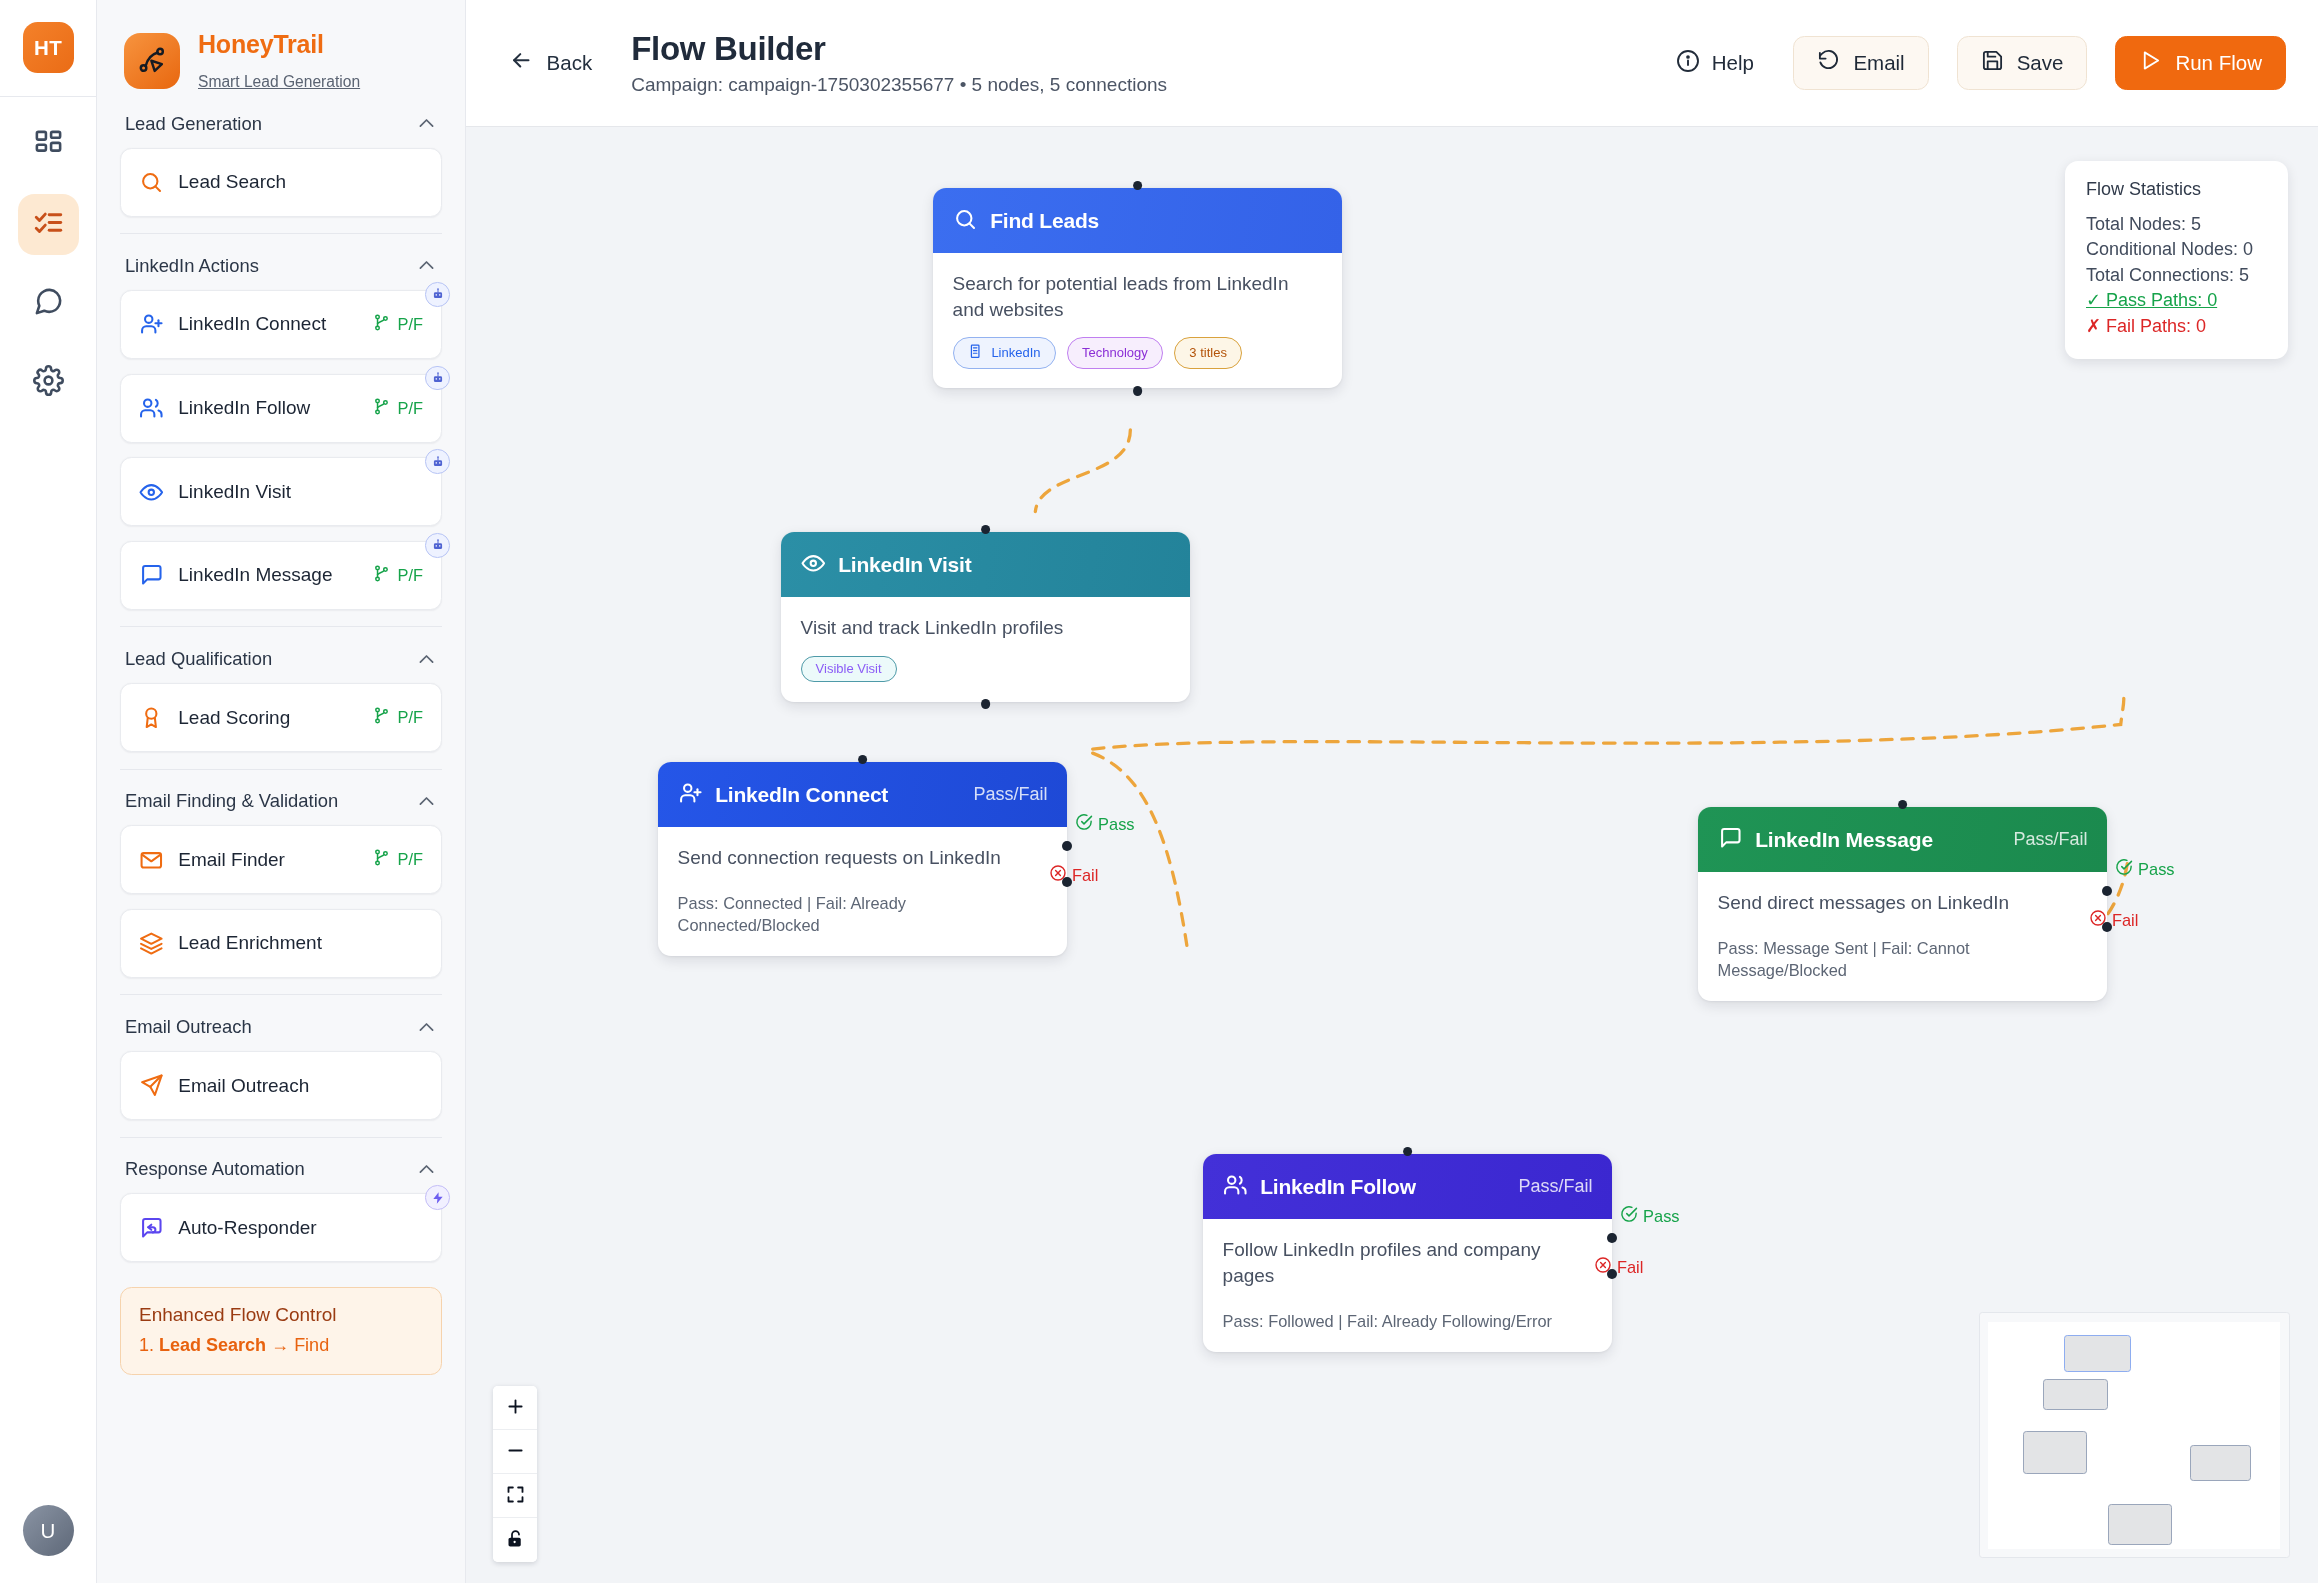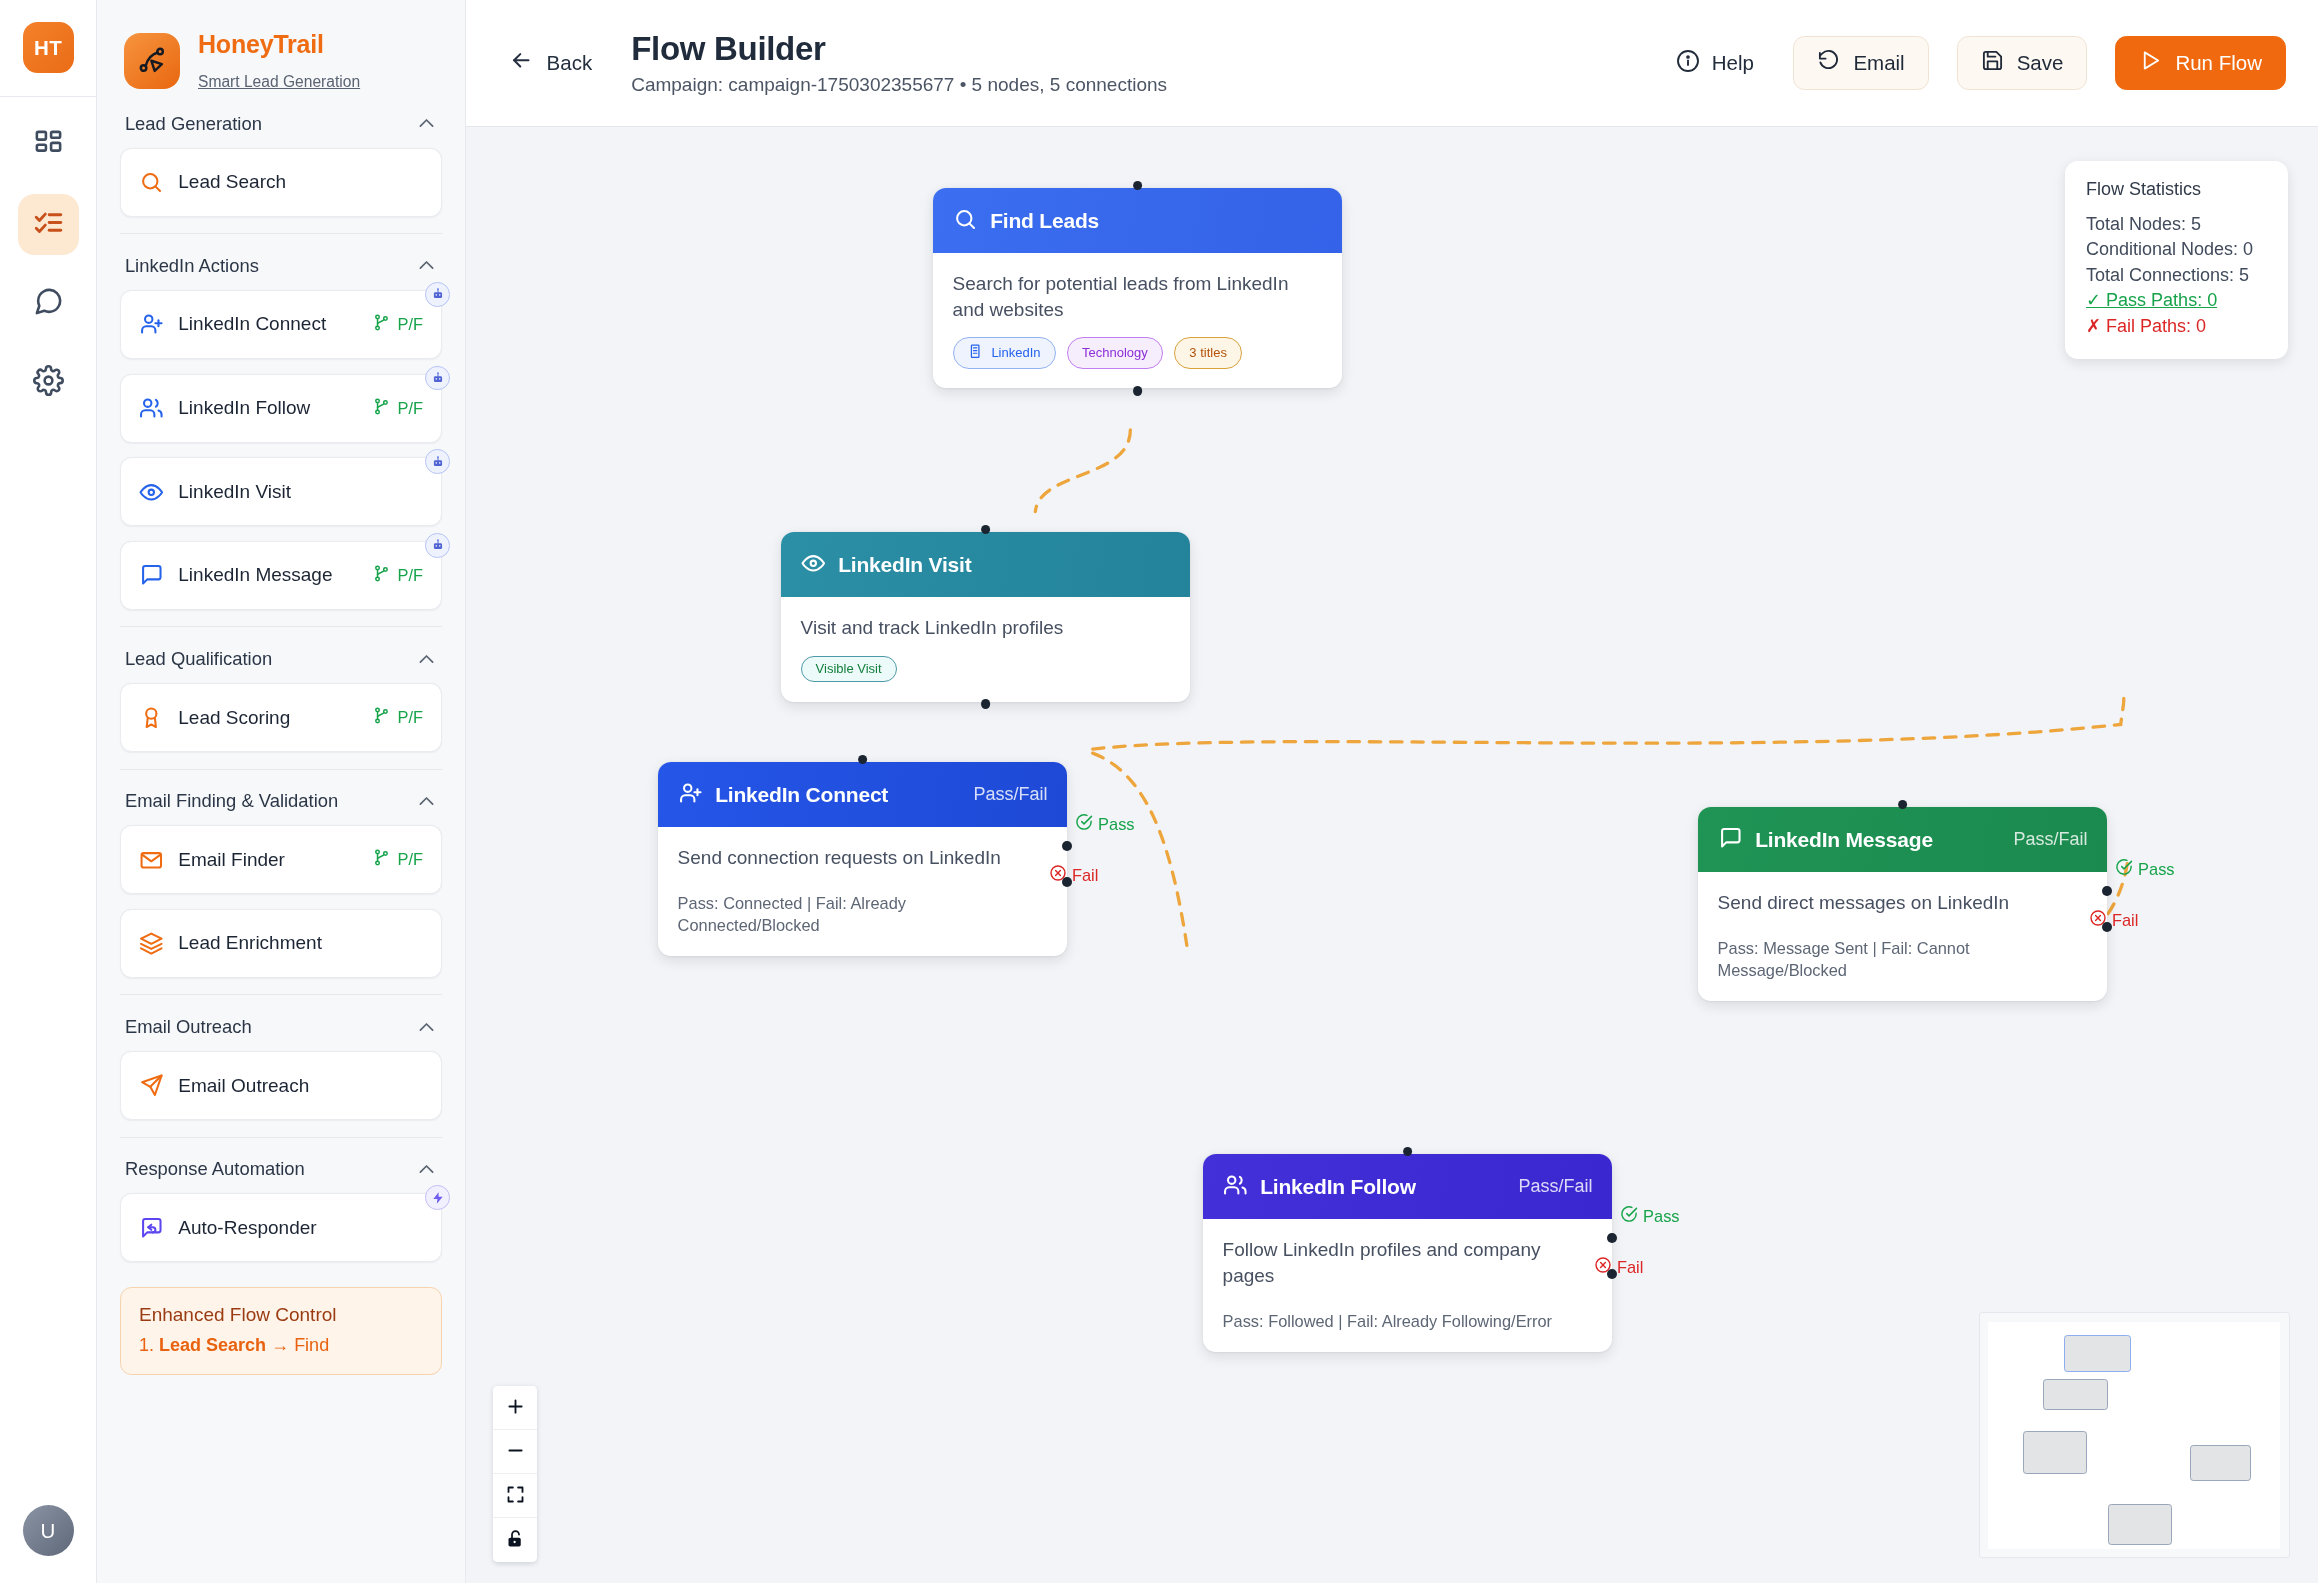--- a/index.html
+++ b/index.html
@@ -163,21 +163,21 @@
   .chips { display: flex; gap: 11.5px; margin-top: 14.7px; flex-wrap: wrap;}
   .chip {
     display: flex; align-items: center; gap: 7.4px;
     border-radius: 818px; padding: 4.9px 14px; font-size: 13px;
     border: 0.8px solid; white-space: nowrap;
   }
   .chip svg { width: 16.4px; height: 16.4px; }
   .chip.blue { background:#eef3fe; border-color:#93b2f0; color:#2563eb; }
   .chip.purple { background:#f7eefd; border-color:#c07ff0; color:#8b2ed6; }
   .chip.amber { background:#fdf6e7; border-color:#d9a23d; color:#b35309; }
-  .chip.teal { background:#ecfafa; border-color:#4e9aa8; color:#15803d; }
+  .chip.teal { background:#ecfafa; border-color:#4e9aa8; color:#8b5cf6; }
 
   .port { position:absolute; width:9.8px; height:9.8px; border-radius:50%; background:#1b2431; }
   .pf-label { position:absolute; display:flex; align-items:center; gap:4.9px; font-size:16.4px; white-space:nowrap;}
   .pf-label svg { width: 18px; height: 18px; }
   .pf-pass { color:#16a34a; }
   .pf-fail { color:#dc2626; }
 
   
   .stats {
     position: absolute; right: 31px; top: 34px;

